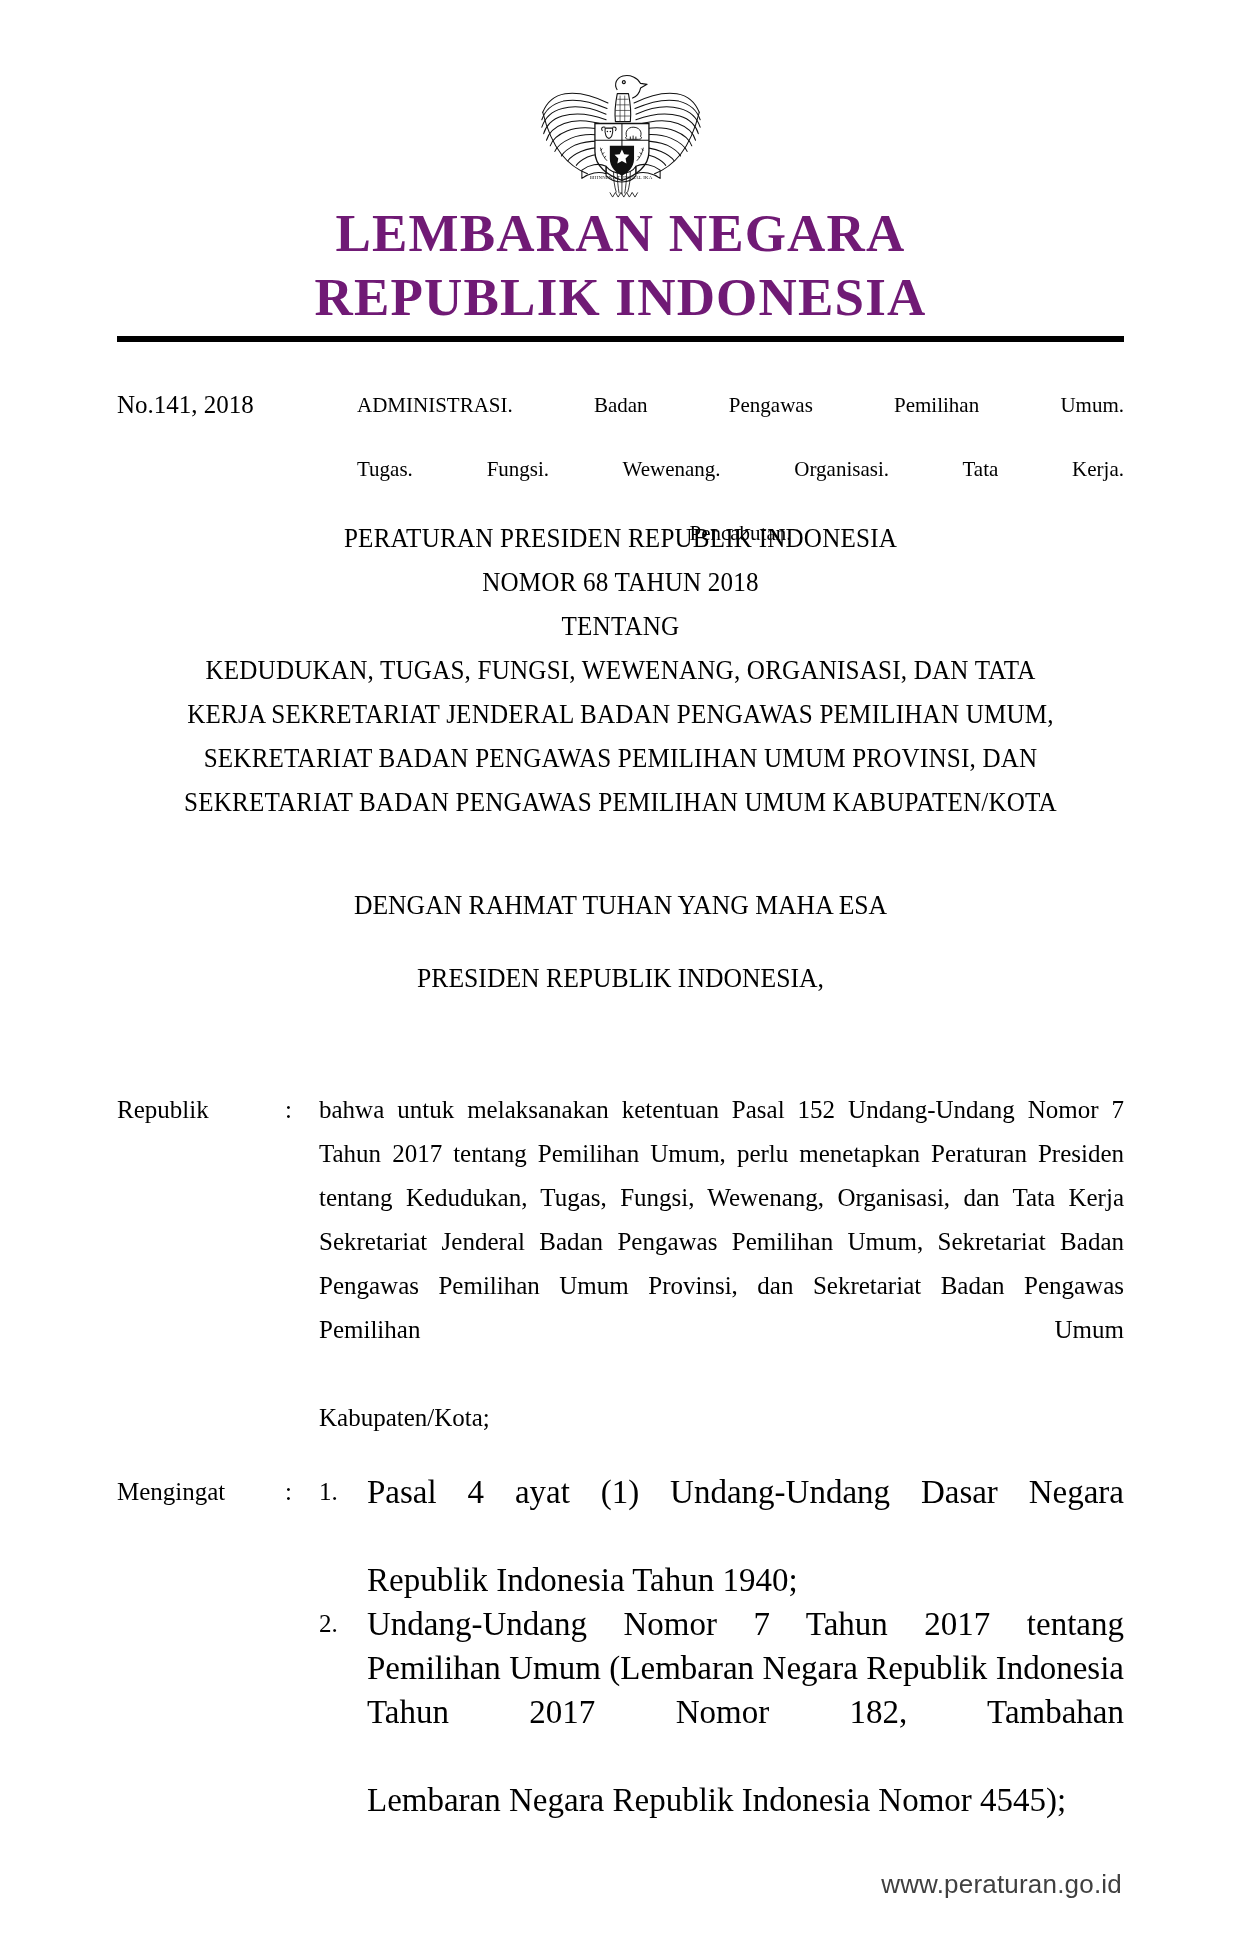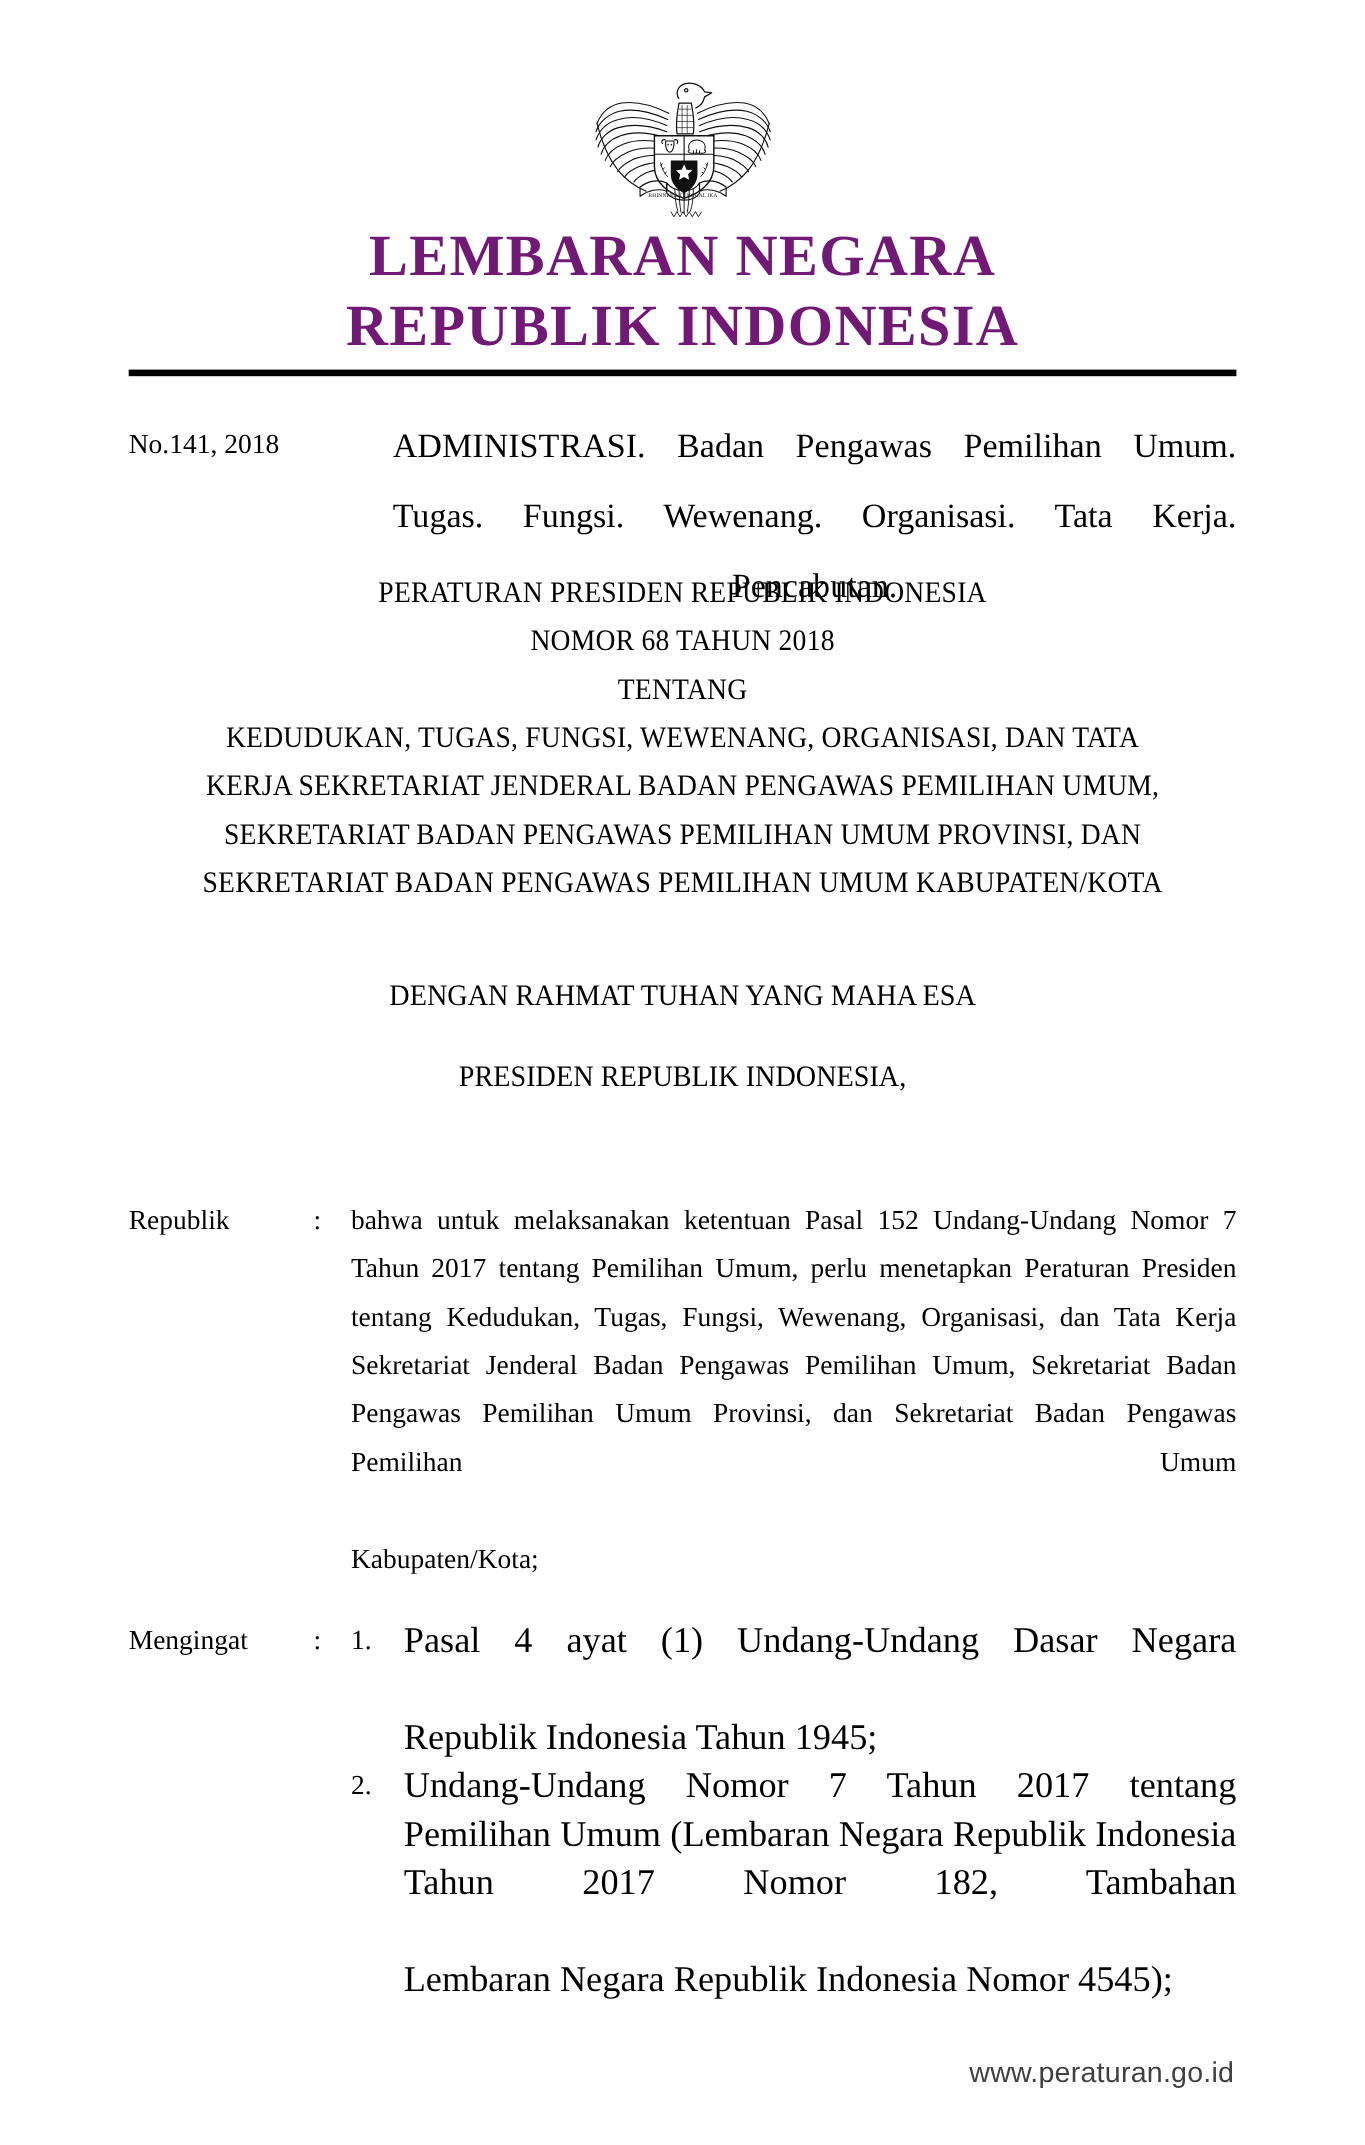--- a/index.html
+++ b/index.html
@@ -68,21 +68,21 @@
     align-items: flex-start;
   }
   .meta-no {
     width: 240px;
     flex: 0 0 240px;
     font-size: 25px;
     line-height: 32px;
   }
   .meta-subject {
     flex: 1 1 auto;
-    font-size: 31px;
+    font-size: 21px;
     line-height: 32px;
     text-align: justify;
     text-justify: inter-word;
   }
   .meta-subject .last {
     text-align: center;
   }
 
   
   .title-block {
@@ -327,21 +327,21 @@
 
   <div class="clause" id="clause-mengingat">
     <div class="clause-label">Mengingat</div>
     <div class="clause-colon">:</div>
     <div class="clause-body">
       <ul class="numlist">
         <li>
           <span class="num">1.</span>
           <span class="txt">
             <span class="j-all" style="display:block">Pasal 4 ayat (1) Undang-Undang Dasar Negara</span>
-            <span style="display:block">Republik Indonesia Tahun 1945;</span>
+            <span style="display:block">Republik Indonesia Tahun 1940;</span>
           </span>
         </li>
         <li>
           <span class="num">2.</span>
           <span class="txt">
             <span class="j-all" style="display:block">Undang-Undang Nomor 7 Tahun 2017 tentang Pemilihan Umum (Lembaran Negara Republik Indonesia Tahun 2017 Nomor 182, Tambahan</span>
             <span style="display:block">Lembaran Negara Republik Indonesia Nomor 4545);</span>
           </span>
         </li>
       </ul>

